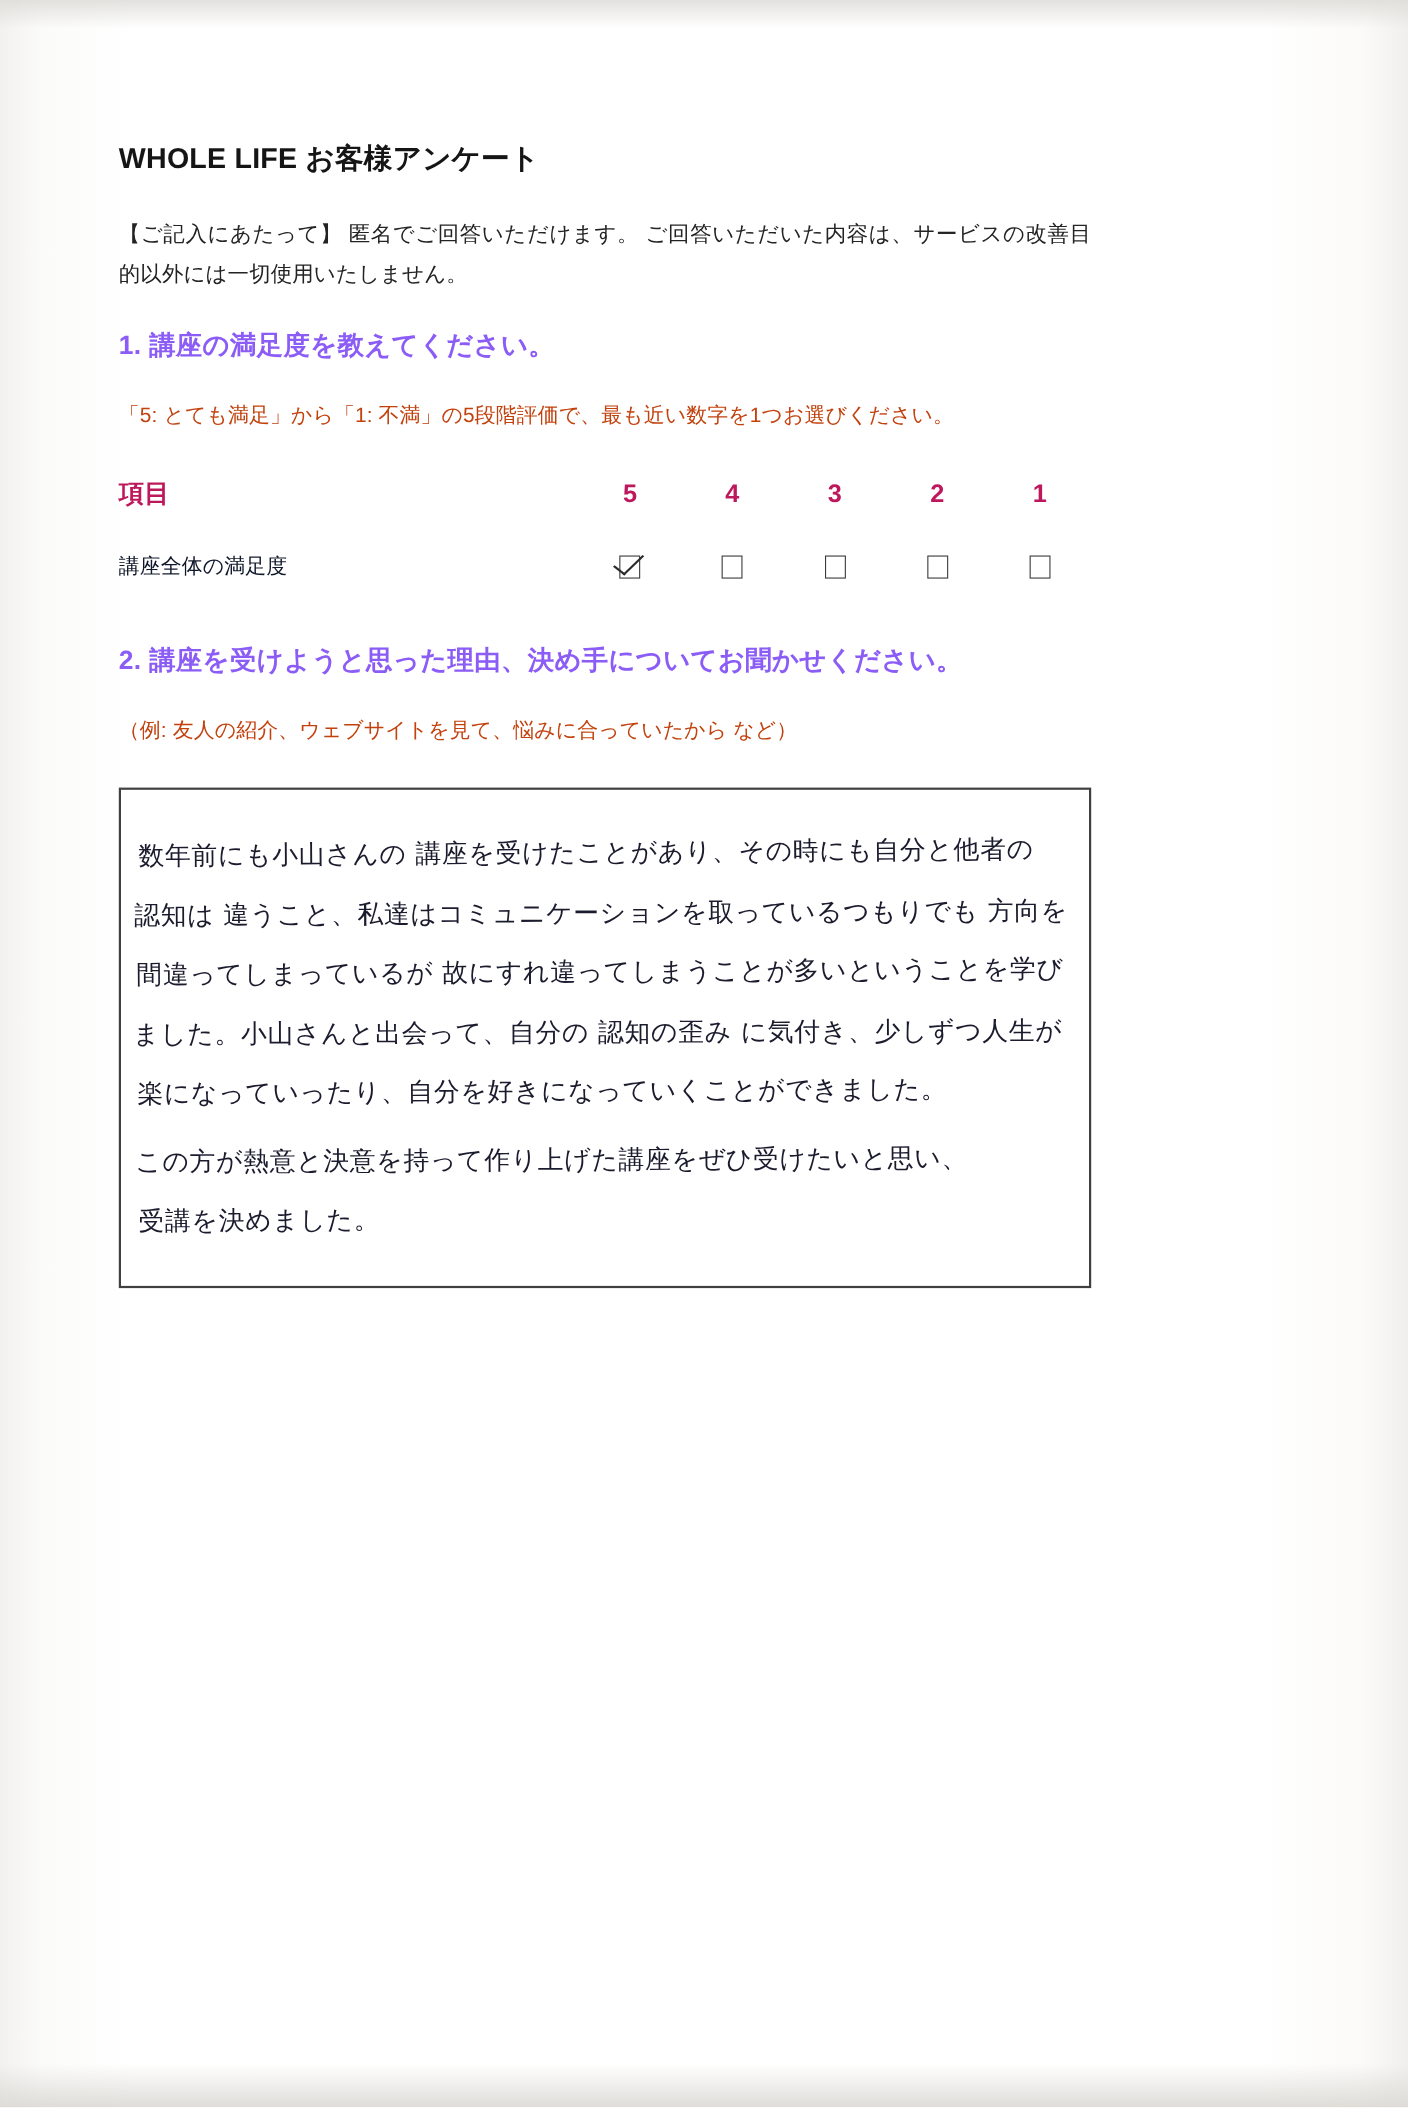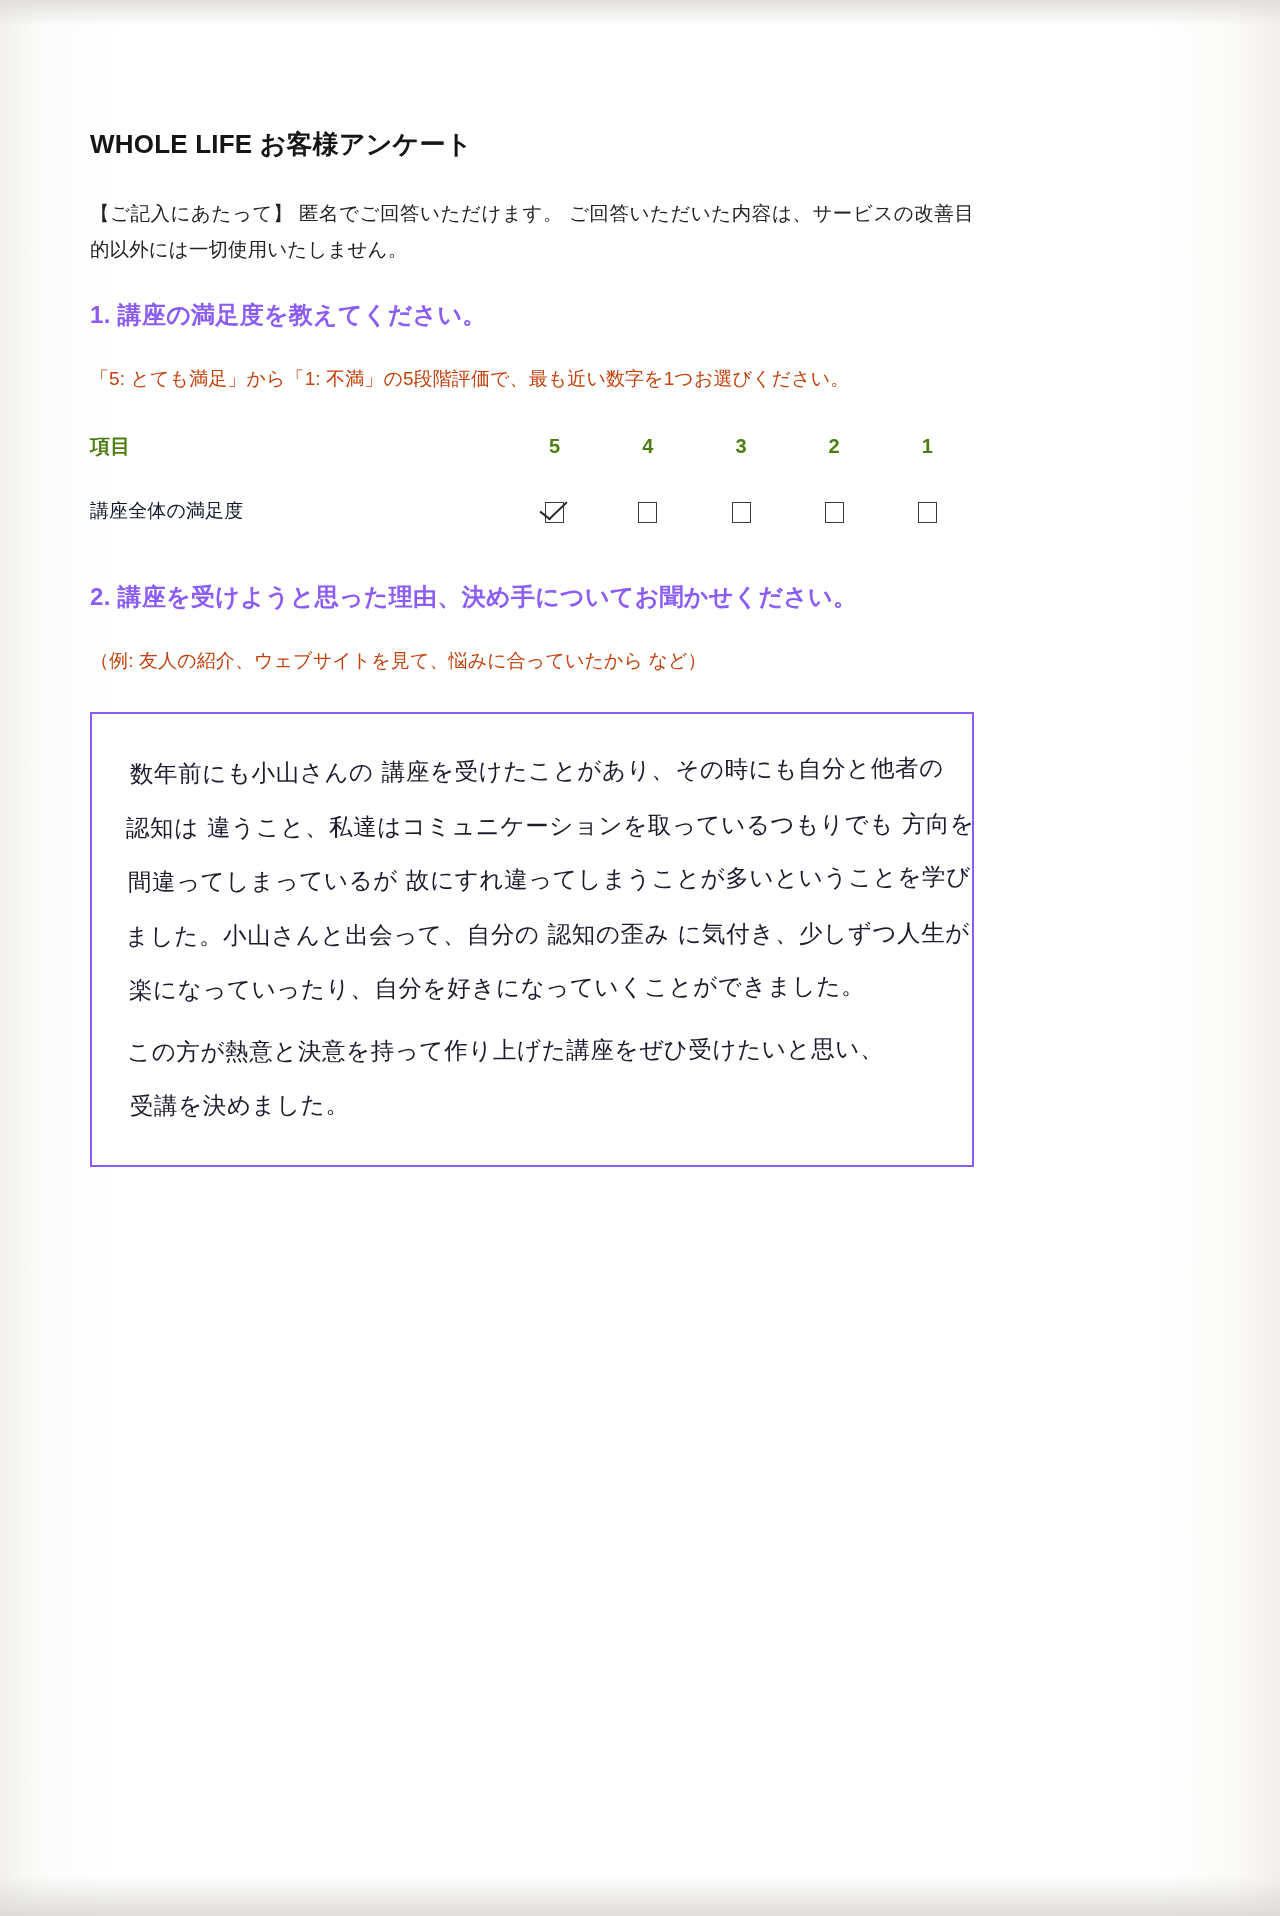--- a/index.html
+++ b/index.html
@@ -42,21 +42,21 @@
   .edge-shadow-bottom {
     position: absolute;
     left: 0; right: 0; bottom: 0; height: 40px;
     background: linear-gradient(0deg, rgba(219,217,212,0.9), rgba(255,255,255,0));
     pointer-events: none;
   }
 
   
   .content {
     position: absolute;
-    left: 90px;
+    left: 108px;
     top: 128px;
     width: 884px;
     color: #1d1d1d;
   }
 
   .doc-title {
     font-size: 26px;
     font-weight: 700;
     letter-spacing: 0.2px;
     color: #151515;
@@ -102,23 +102,23 @@
   }
   .rating-table th,
   .rating-table td {
     border: none;
     padding: 0;
   }
   .rating-table .col-item { width: 404px; }
   .rating-table .col-opt  { width: 90px; }
 
   .rating-table thead th {
-    font-size: 20px;
+    font-size: 23px;
     font-weight: 700;
-    color: #4d7c0f;
+    color: #be185d;
     text-align: left;
     padding-bottom: 38px;
     letter-spacing: 0.2px;
   }
   .rating-table thead th.opt {
     text-align: center;
   }
   .rating-table tbody td {
     font-size: 19px;
     color: #0f172a;
@@ -147,23 +147,23 @@
     width: 11px;
     height: 23px;
     border-right: 2.1px solid #2a2a2a;
     border-bottom: 2.1px solid #2a2a2a;
     transform: rotate(38deg) skewX(-8deg);
   }
 
   
   .answer-box {
     position: relative;
-    border: 2px solid #8b5cf6;
+    border: 2px solid #404040;
     height: 455px;
-    padding: 18px 22px 0 32px;
+    padding: 18px 22px 0 10px;
     box-sizing: border-box;
     background: #ffffff;
   }
   .hw {
     font-family: "DejaVu Sans", sans-serif;
     font-size: 23.5px;
     color: #1b1b2e;
     line-height: 1.0;
     letter-spacing: 0.6px;
     white-space: nowrap;

